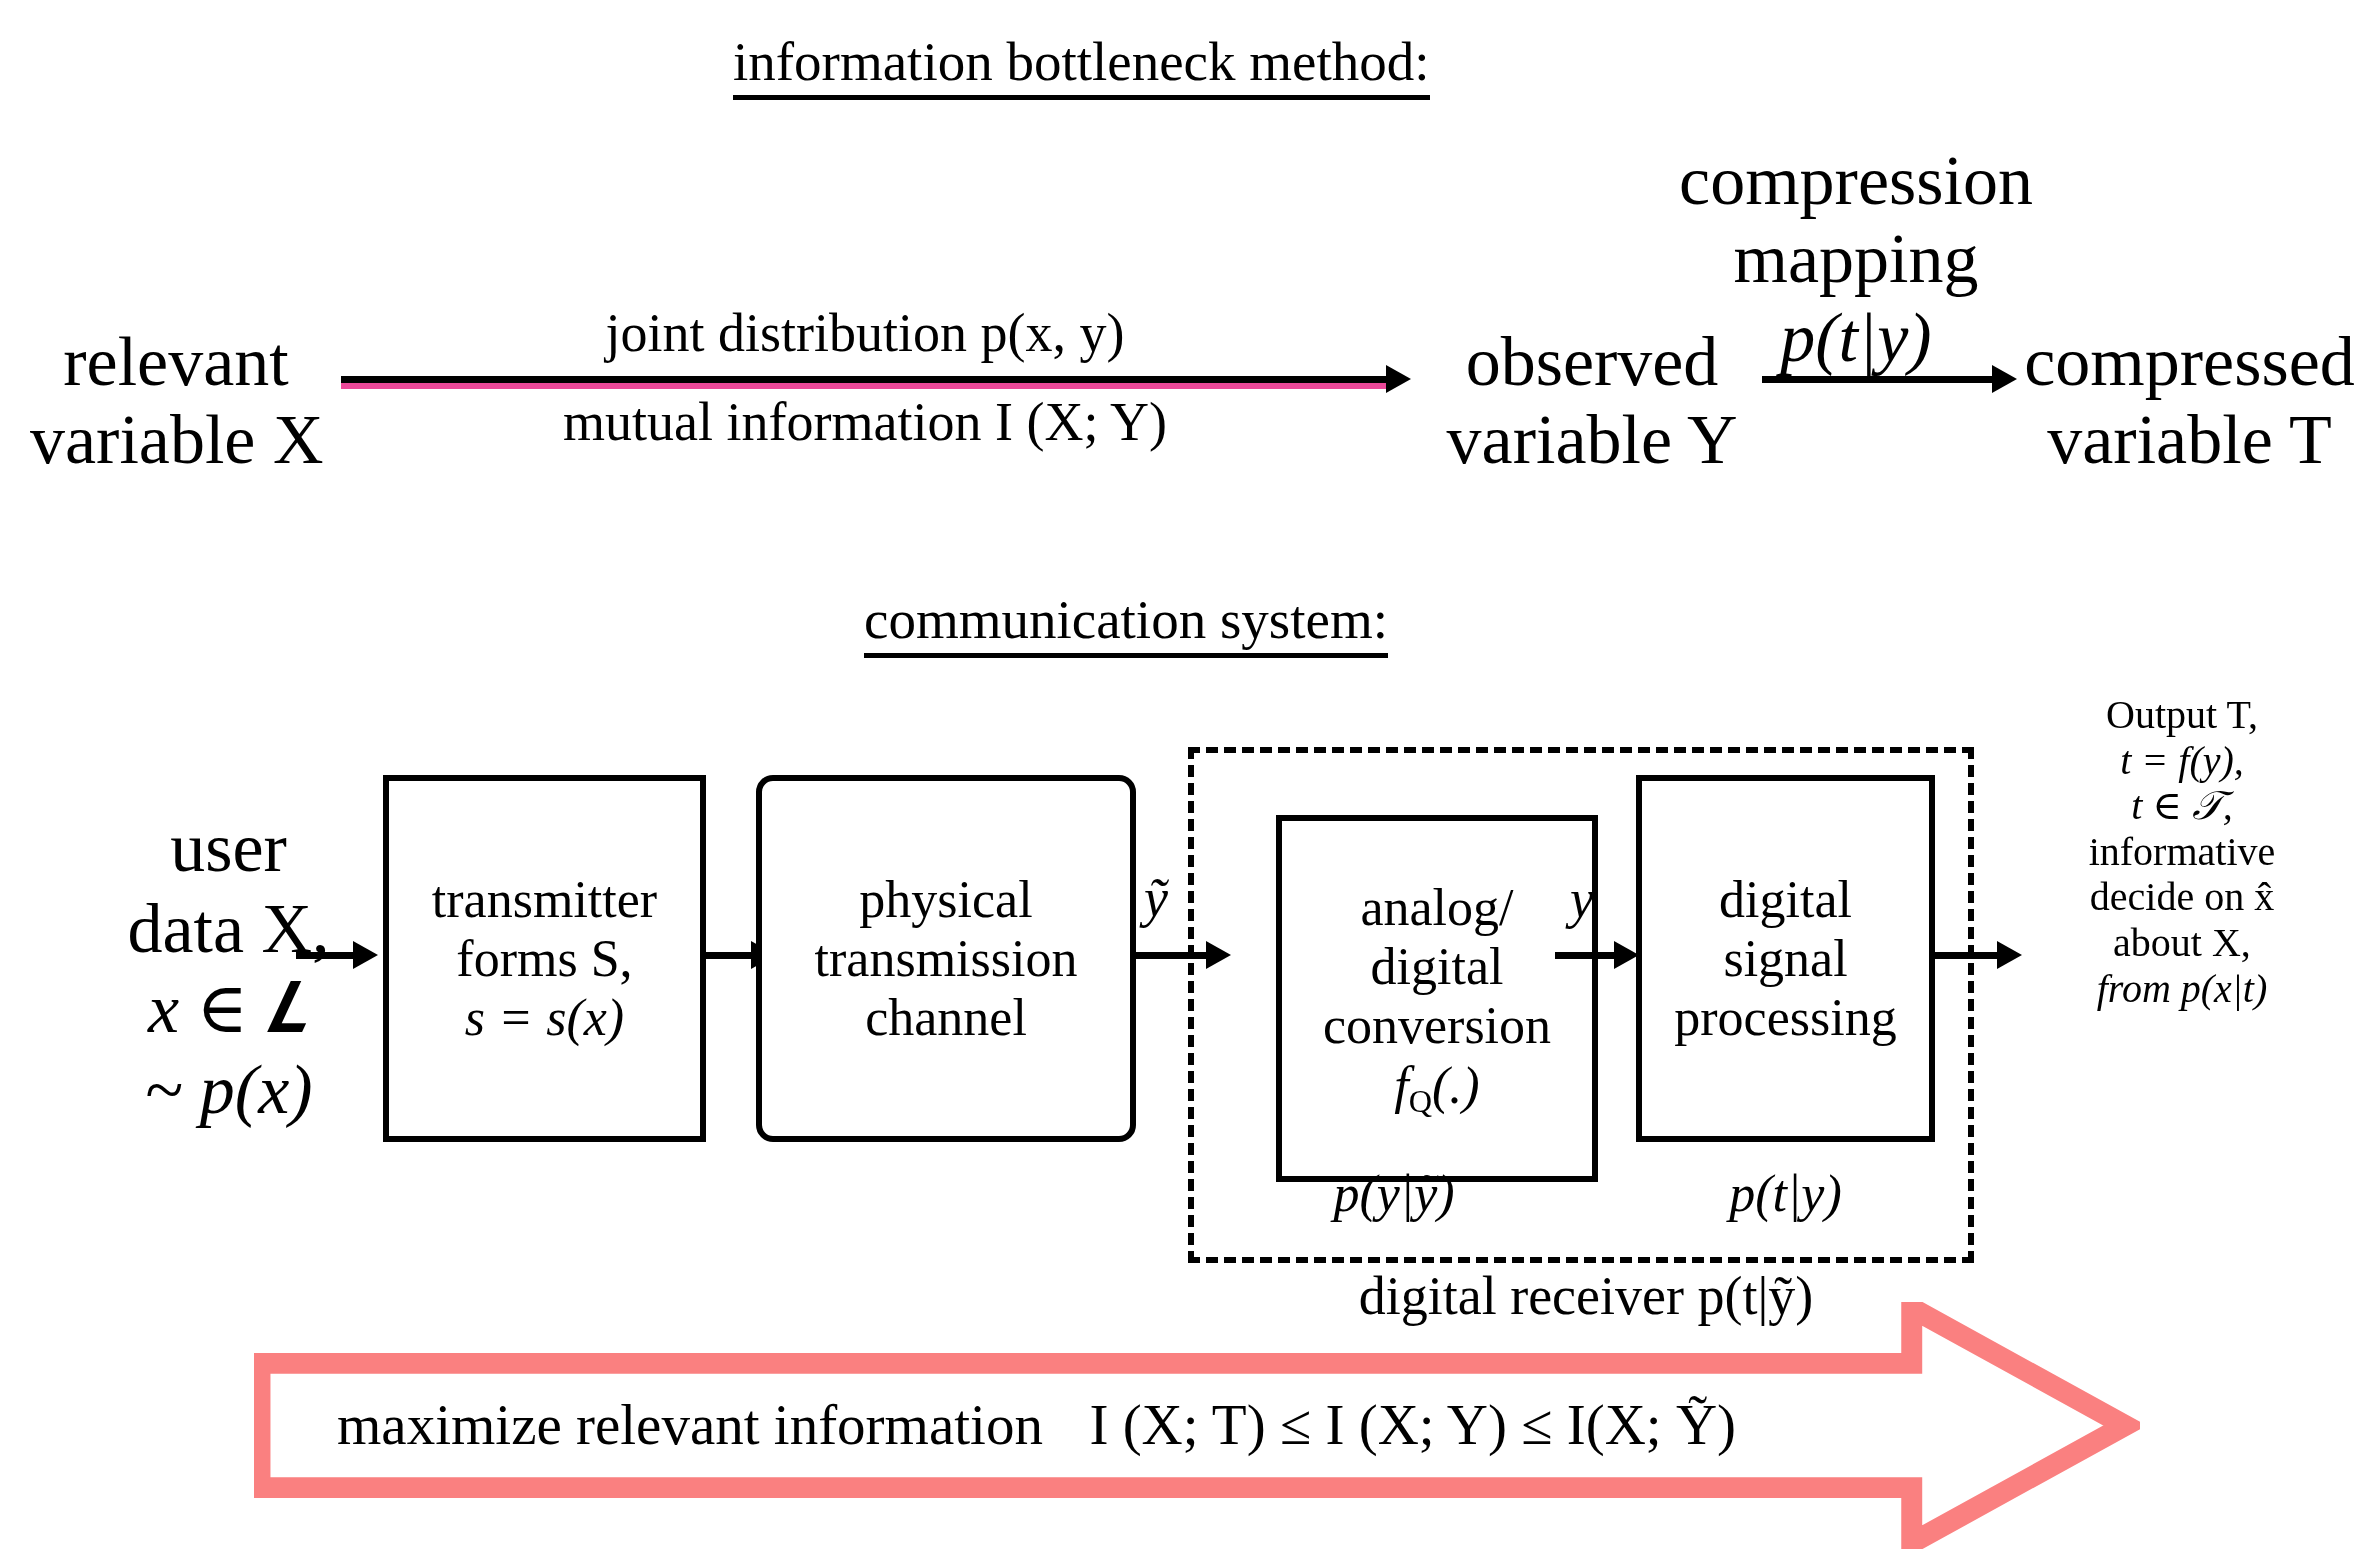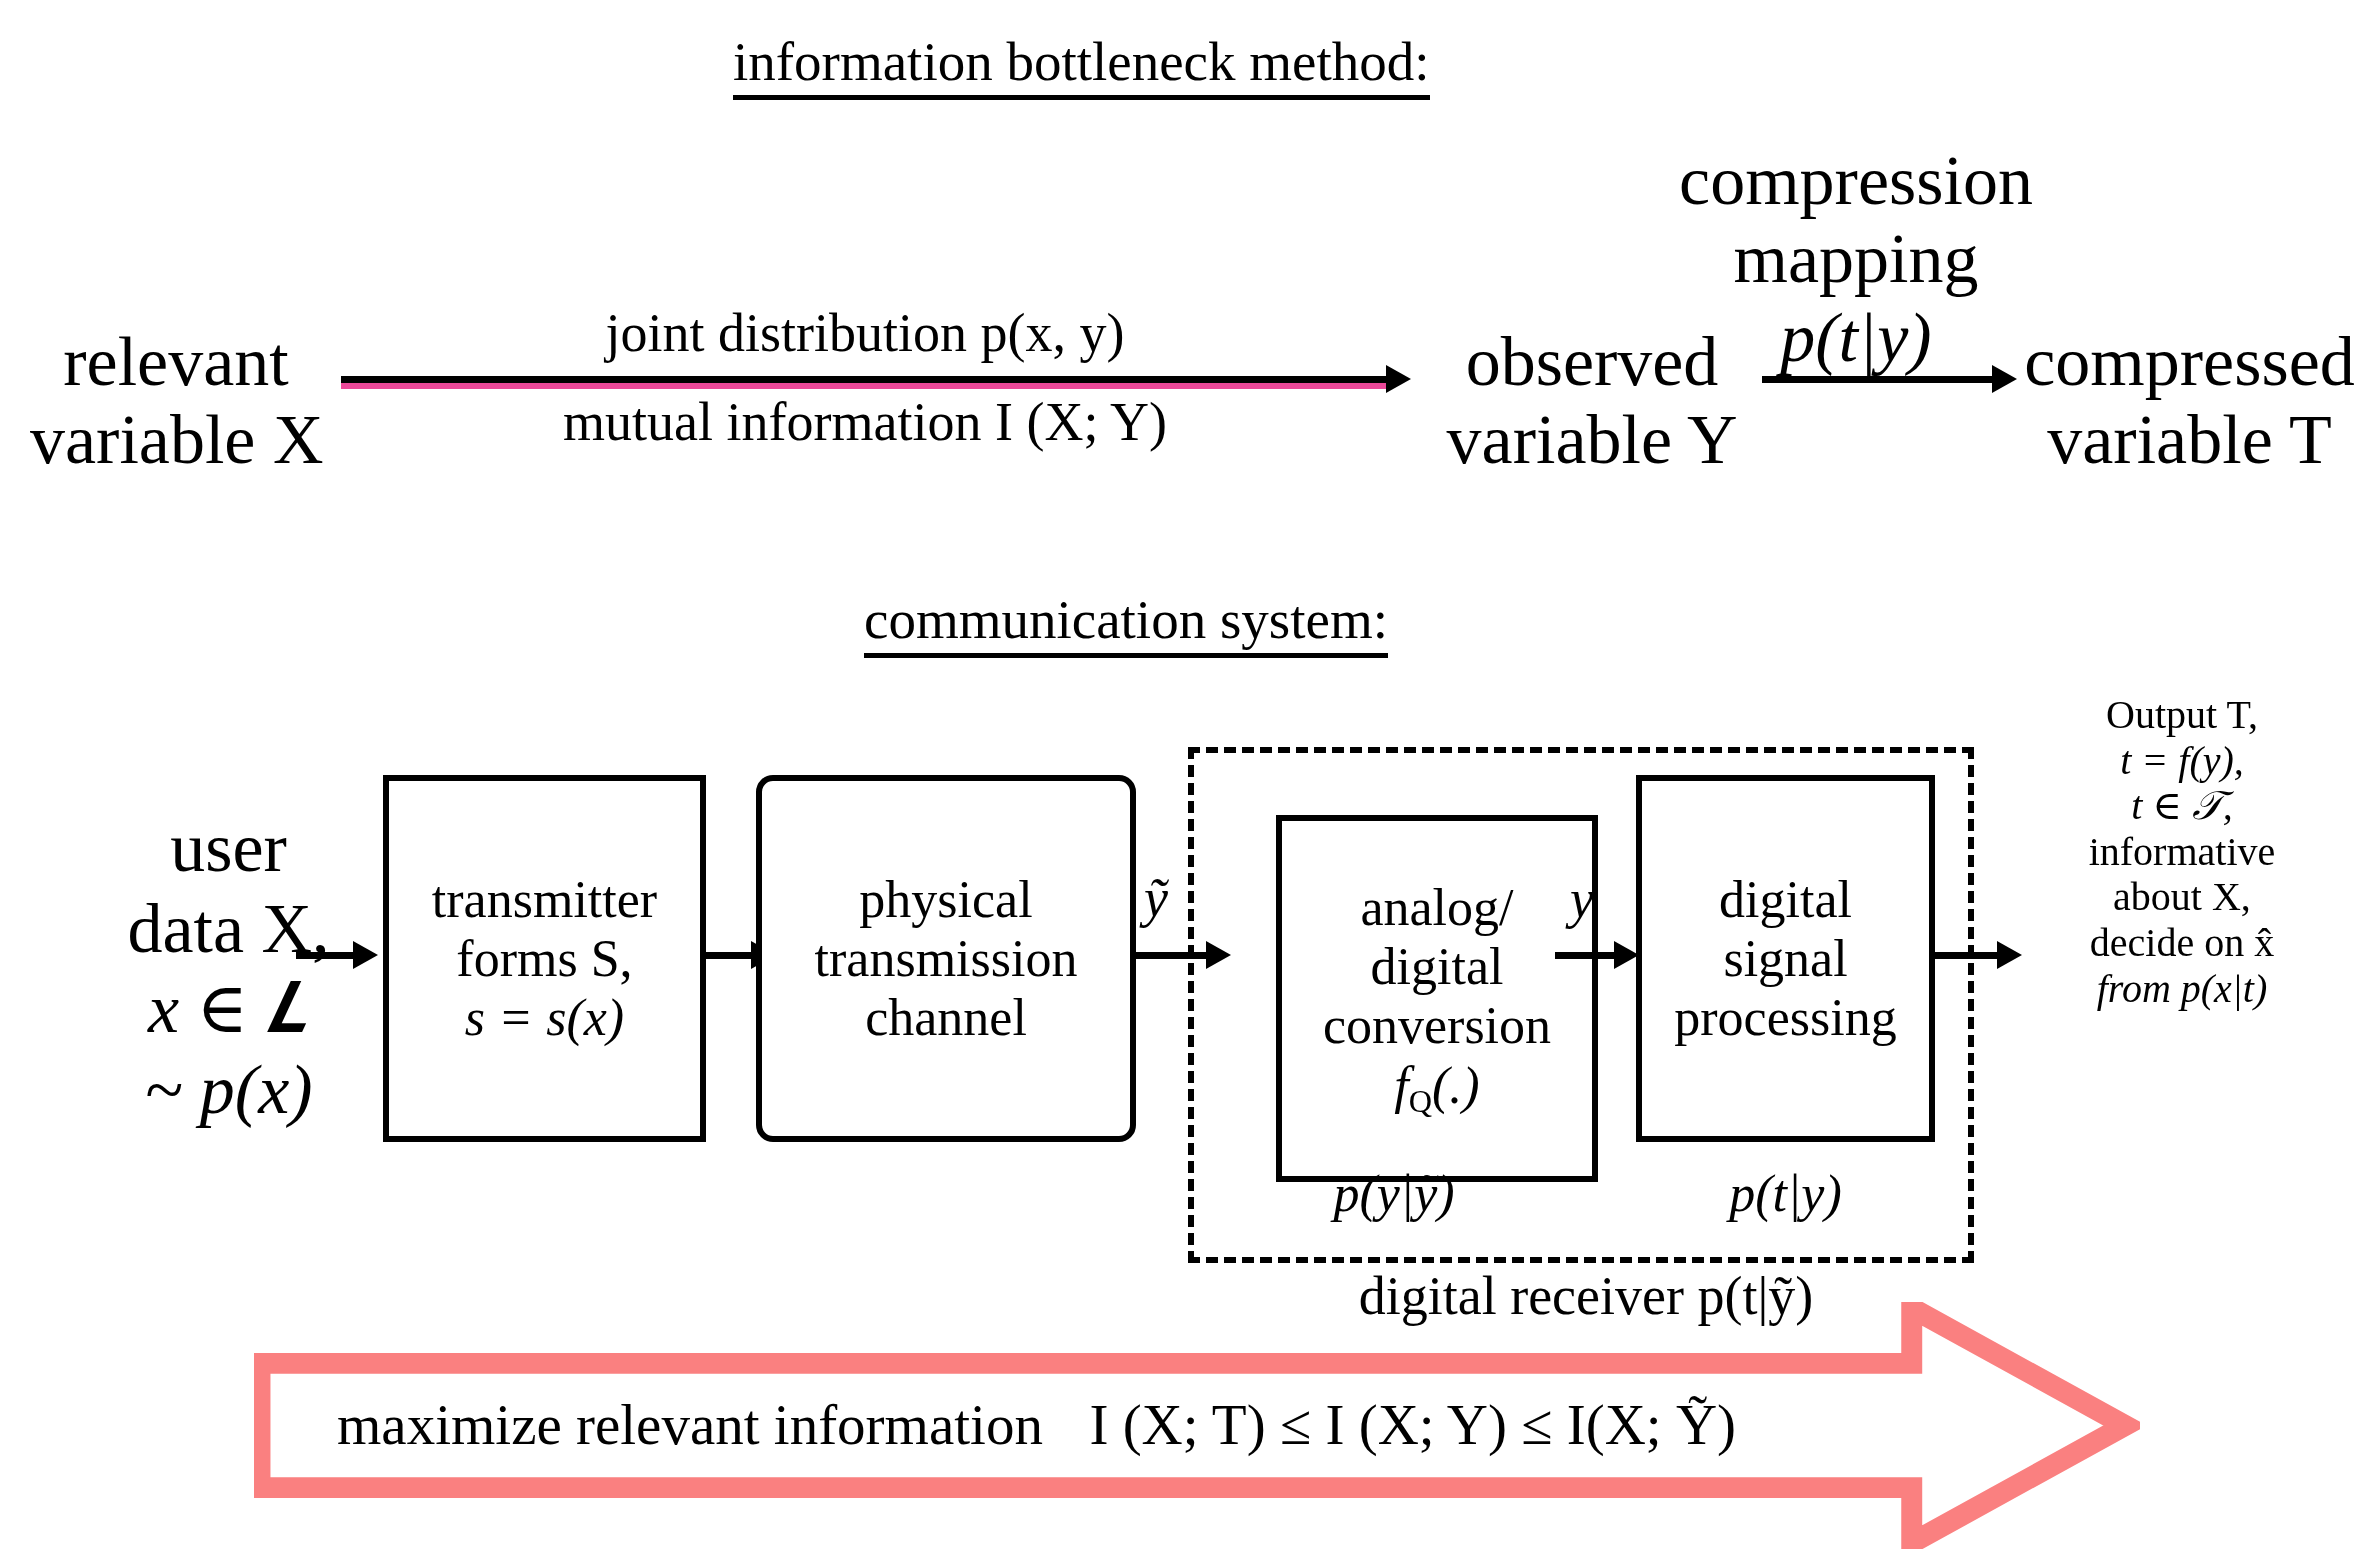--- a/index.html
+++ b/index.html
@@ -145,22 +145,22 @@
 <div class="abs mathit ctr" style="left:1233px;top:1164px;width:322px;font-size:52px;">p(y|ỹ)</div>
 <div class="abs mathit ctr" style="left:1636px;top:1164px;width:299px;font-size:52px;">p(t|y)</div>
 
 <div class="abs ctr" style="left:1197px;top:1265px;width:778px;font-size:54px;white-space:nowrap;">digital receiver p(t|ỹ)</div>
 
 <div class="abs tblock ctr" style="left:2006px;top:692px;width:352px;line-height:1.14;font-size:40px;">
   <span class="ln">Output T,</span>
   <span class="ln mathit">t = f(y),</span>
   <span class="ln mathit">t ∈ 𝒯,</span>
   <span class="ln">informative</span>
+  <span class="ln">decide on x̂</span>
   <span class="ln">about X,</span>
-  <span class="ln">decide on x̂</span>
   <span class="ln mathit">from p(x|t)</span>
 </div>
 
 <div class="banner" style="left:254px;top:1302px;">
   <svg width="1886" height="247" viewBox="0 0 2520 330">
     <polygon points="8,82 2215,82 2215,8 2500,165 2215,322 2215,248 8,248" fill="none" stroke="#FA8080" stroke-width="28" stroke-linejoin="miter"></polygon>
   </svg>
 </div>
 <div class="banner-text" style="left:337px;top:1396px;">
   <span>maximize relevant information</span>

